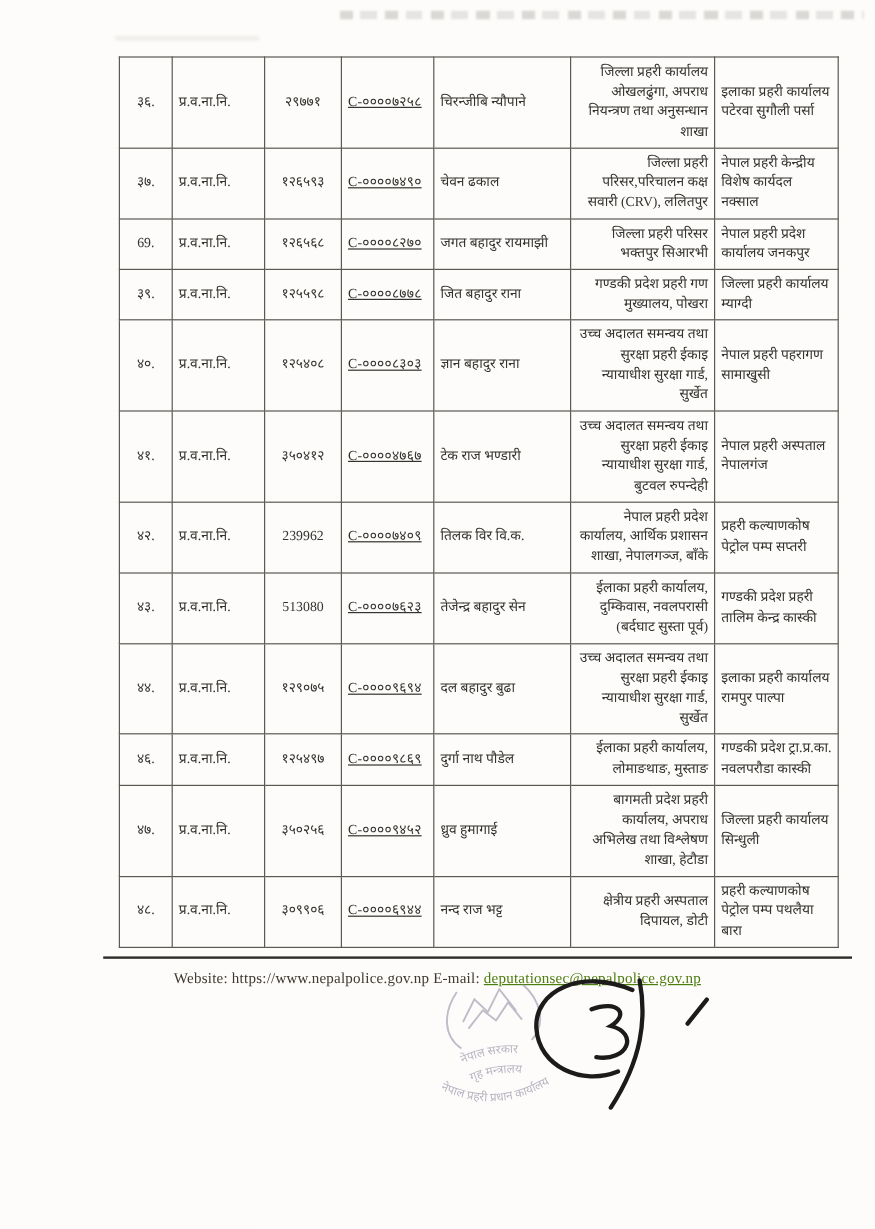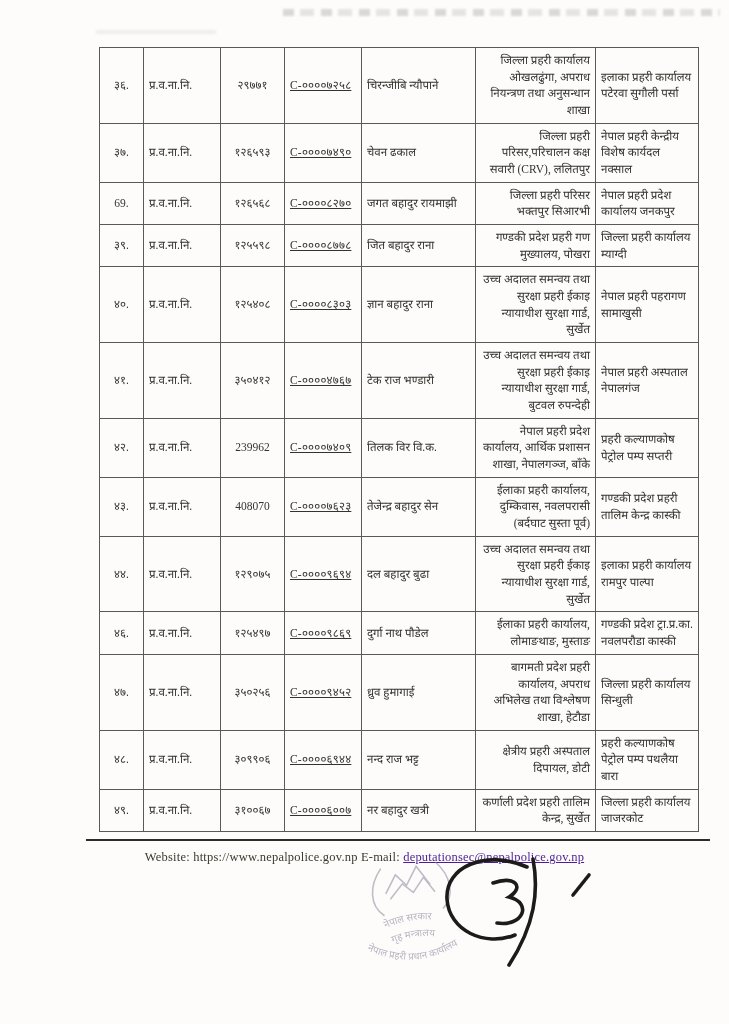--- a/index.html
+++ b/index.html
@@ -53,21 +53,21 @@
   }
   .footer-text{
     margin-top:9px;
     width:100%;
     text-align:center;
     font-size:12.5px;
     color:#3e382e;
     letter-spacing:.2px;
   }
   .footer-text .email-link{
-    color:#4c1d95;
+    color:#4d7c0f;
     text-decoration:underline;
   }
   .seal-area{ position:relative; height:120px; }
   .stamp{
     position:absolute; left:330px; top:-10px;
     width:170px; height:118px;
     opacity:.55;
     transform:rotate(-7deg);
   }
   .stamp path.ink{ stroke:#8d87a0; stroke-width:1.6; fill:none; }
@@ -147,21 +147,21 @@
       <td class="c-rank">प्र.व.ना.नि.</td>
       <td class="c-num">239962</td>
       <td class="c-code">C-००००७४०९</td>
       <td class="c-name">तिलक विर वि.क.</td>
       <td class="c-cur">नेपाल प्रहरी प्रदेश कार्यालय, आर्थिक प्रशासन शाखा, नेपालगञ्ज, बाँके</td>
       <td class="c-new">प्रहरी कल्याणकोष पेट्रोल पम्प सप्तरी</td>
     </tr>
         <tr>
       <td class="c-sn">४३.</td>
       <td class="c-rank">प्र.व.ना.नि.</td>
-      <td class="c-num">408070</td>
+      <td class="c-num">513080</td>
       <td class="c-code">C-००००७६२३</td>
       <td class="c-name">तेजेन्द्र बहादुर सेन</td>
       <td class="c-cur">ईलाका प्रहरी कार्यालय, दुम्किवास, नवलपरासी (बर्दघाट सुस्ता पूर्व)</td>
       <td class="c-new">गण्डकी प्रदेश प्रहरी तालिम केन्द्र कास्की</td>
     </tr>
         <tr>
       <td class="c-sn">४४.</td>
       <td class="c-rank">प्र.व.ना.नि.</td>
       <td class="c-num">१२९०७५</td>
       <td class="c-code">C-००००९६९४</td>
@@ -188,29 +188,20 @@
       <td class="c-new">जिल्ला प्रहरी कार्यालय सिन्धुली</td>
     </tr>
         <tr>
       <td class="c-sn">४८.</td>
       <td class="c-rank">प्र.व.ना.नि.</td>
       <td class="c-num">३०९९०६</td>
       <td class="c-code">C-००००६९४४</td>
       <td class="c-name">नन्द राज भट्ट</td>
       <td class="c-cur">क्षेत्रीय प्रहरी अस्पताल दिपायल, डोटी</td>
       <td class="c-new">प्रहरी कल्याणकोष पेट्रोल पम्प पथलैया बारा</td>
-    </tr>
-        <tr>
-      <td class="c-sn">४९.</td>
-      <td class="c-rank">प्र.व.ना.नि.</td>
-      <td class="c-num">३१००६७</td>
-      <td class="c-code">C-००००६००७</td>
-      <td class="c-name">नर बहादुर खत्री</td>
-      <td class="c-cur">कर्णाली प्रदेश प्रहरी तालिम केन्द्र, सुर्खेत</td>
-      <td class="c-new">जिल्ला प्रहरी कार्यालय जाजरकोट</td>
     </tr>
       </tbody>
   </table>
 
   <div class="footer-rule"></div>
 
   <div class="footer-text">
     <span>Website: https://www.nepalpolice.gov.np</span>
     <span> </span>
     <span>E-mail:</span>

